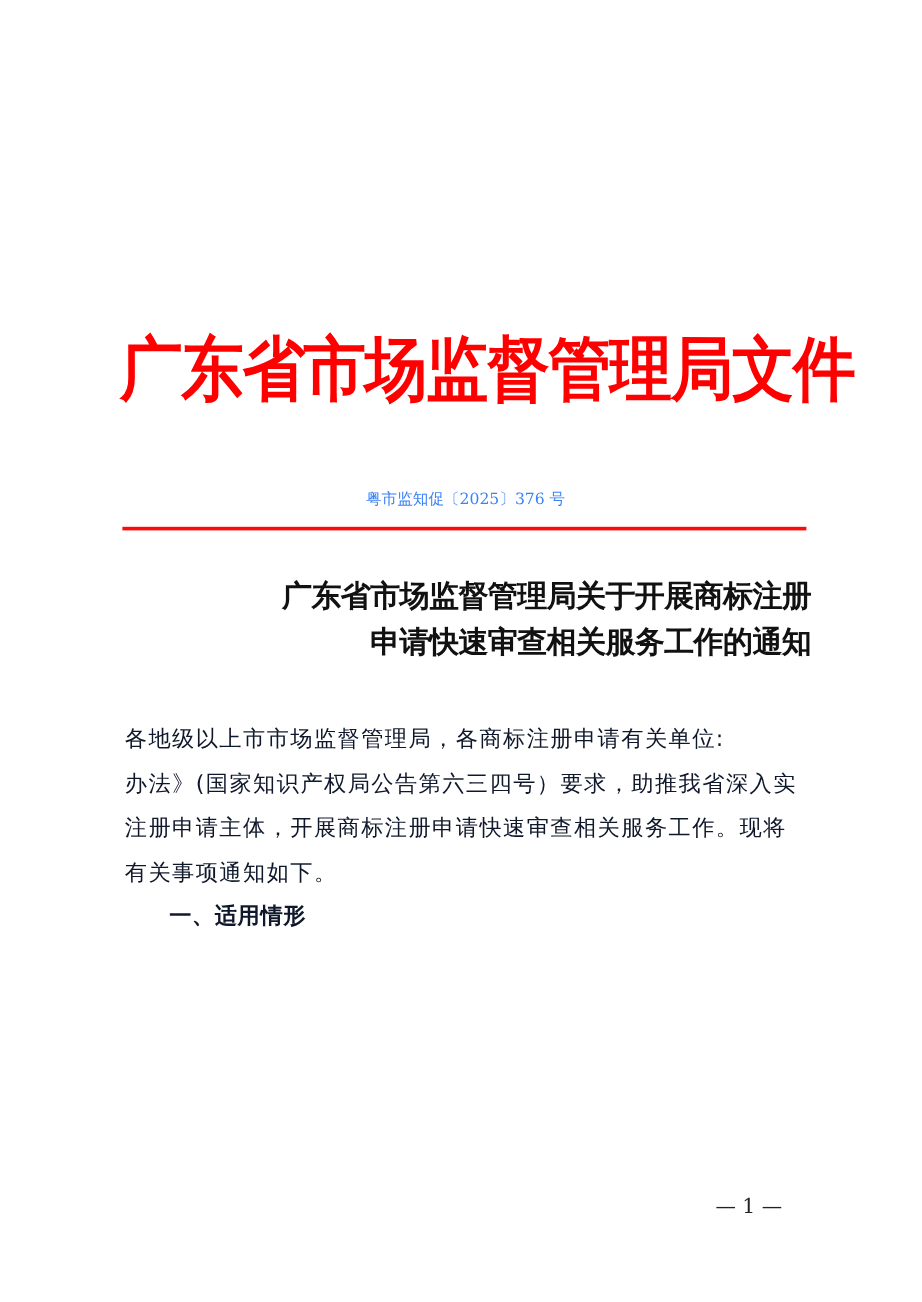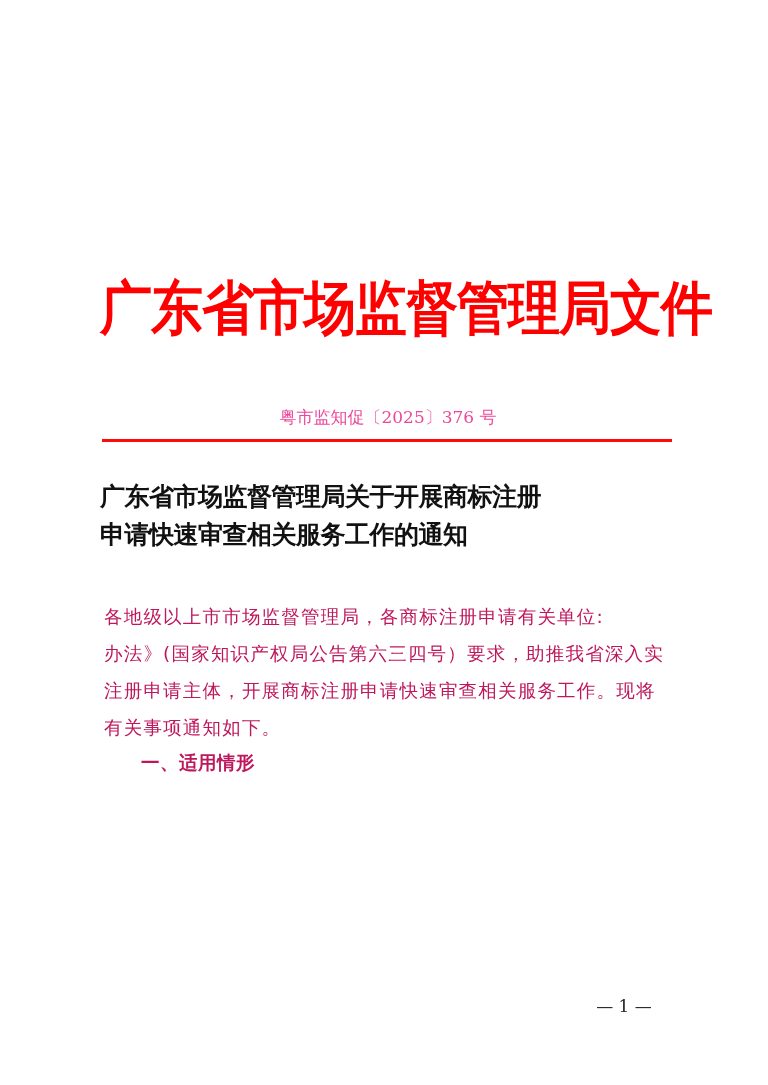--- a/index.html
+++ b/index.html
@@ -38,56 +38,56 @@
       transform: scaleY(1.12);
       transform-origin: center top;
     }
     .doc-number {
       position: absolute;
       left: 100px;
       top: 404px;
       width: 576px;
       text-align: center;
       font-family: "DejaVu Serif", "Liberation Serif", serif;
-      font-size: 17px;
+      font-size: 13px;
       line-height: 26px;
-      color: #ec4899;
+      color: #3b82f6;
       white-space: nowrap;
     }
     .red-rule {
       position: absolute;
       left: 102px;
       top: 439px;
       width: 570px;
       height: 3px;
       background: #ff0a0a;
     }
     .notice-title {
       position: absolute;
       left: 100px;
       top: 478px;
       width: 576px;
-      text-align: left;
+      text-align: right;
       font-family: "DejaVu Serif", "Liberation Serif", serif;
       font-weight: bold;
       font-size: 25px;
       line-height: 38px;
       color: #111;
       letter-spacing: -0.5px;
     }
     .notice-title div { white-space: nowrap; }
     .body {
       position: absolute;
       left: 104px;
       top: 598px;
       width: 572px;
       font-family: "DejaVu Sans", "Liberation Sans", sans-serif;
       font-size: 18.5px;
       line-height: 37px;
-      color: #be185d;
+      color: #0f172a;
     }
     .line {
       white-space: nowrap;
       height: 37px;
       letter-spacing: 1.2px;
     }
     .indent { padding-left: 37px; }
     .heading {
       font-family: Liberation Mono, monospace;
       font-weight: bold;

